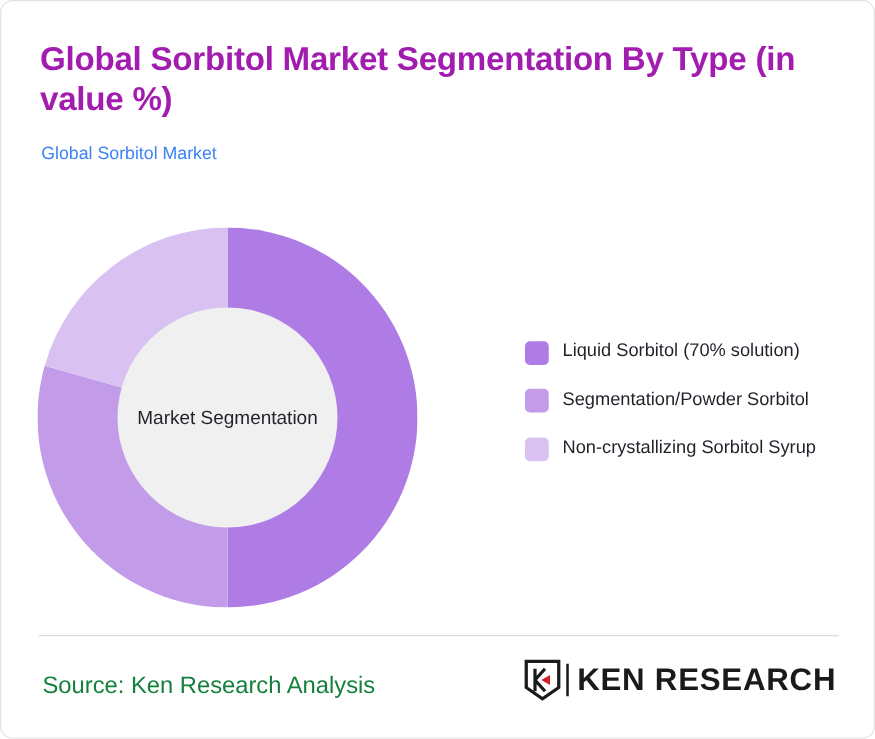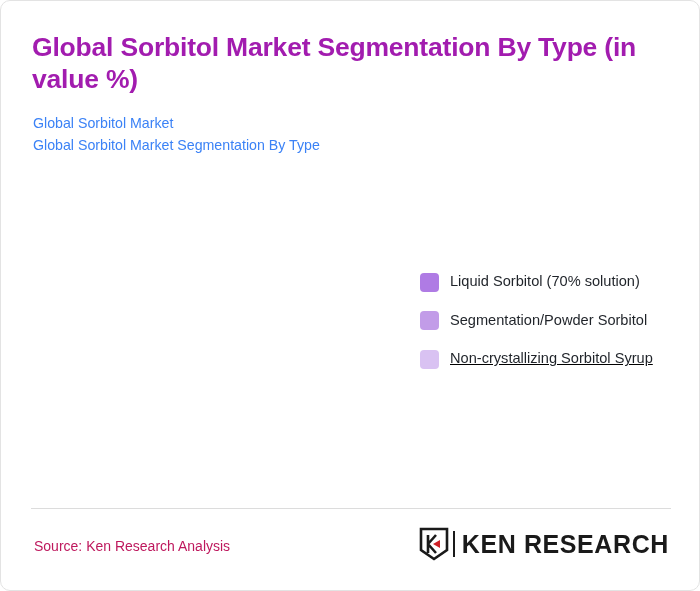--- a/index.html
+++ b/index.html
@@ -77,21 +77,21 @@
     position: absolute;
     left: 419px;
     top: 270px;
     width: 258px;
   }
   .legend-row {
     display: flex;
     align-items: flex-end;
     margin-bottom: 18px;
   }
-  .legend-row:last-child { margin-bottom: 0; text-decoration: underline; }
+  .legend-row:last-child { margin-bottom: 0; }
   .swatch {
     flex: 0 0 auto;
     width: 19px;
     height: 19px;
     border-radius: 4px;
     margin-top: 1px;
   }
   .legend-label {
     margin-left: 11px;
     font-size: 14.6px;
@@ -105,22 +105,22 @@
     left: 30px;
     top: 507px;
     width: 640px;
     height: 1px;
     background: #dcdcdc;
   }
   .source {
     position: absolute;
     left: 33px;
     top: 537px;
-    font-size: 14px;
-    color: #be185d;
+    font-size: 19px;
+    color: #15803d;
   }
   .logo {
     position: absolute;
     right: 30px;
     top: 525px;
     display: flex;
     align-items: center;
     height: 36px;
   }
   .logo-mark {
@@ -146,23 +146,33 @@
 </style>
 </head>
 <body>
 
 <div class="card">
 
   <div class="title">Global Sorbitol Market Segmentation By Type (in value %)</div>
 
   <div class="subtitles">
     <span class="subtitle-line">Global Sorbitol Market</span>
-    <span class="subtitle-line">Global Sorbitol Market Segmentation By Type</span>
-  </div>
-
+  </div>
+
+  <div class="donut-wrap">
+    <svg class="donut-svg" viewBox="0 0 304 304">
+      <g id="donut-slices">
+          <path d="M 152 152 L 152.00 0.00 A 152 152 0 0 1 152.00 304.00 Z" fill="#AF7BE4"></path>
+          <path d="M 152 152 L 152.00 304.00 A 152 152 0 0 1 5.77 110.51 Z" fill="#C29CE8"></path>
+          <path d="M 152 152 L 5.77 110.51 A 152 152 0 0 1 152.00 0.00 Z" fill="#D9C2F2"></path>
+        </g>
+      <circle id="donut-hole" cx="152" cy="152" r="88" fill="#F0F0F0"></circle>
+    </svg>
+    <div class="center-label">Market Segmentation</div>
+  </div>
 
   <div class="legend">
     <div class="legend-row">
       <span class="swatch" id="sw0" style="background: rgb(175, 123, 228);"></span>
       <span class="legend-label">Liquid Sorbitol (70% solution)</span>
     </div>
     <div class="legend-row">
       <span class="swatch" id="sw1" style="background: rgb(194, 156, 232);"></span>
       <span class="legend-label">Segmentation/Powder Sorbitol</span>
     </div>

